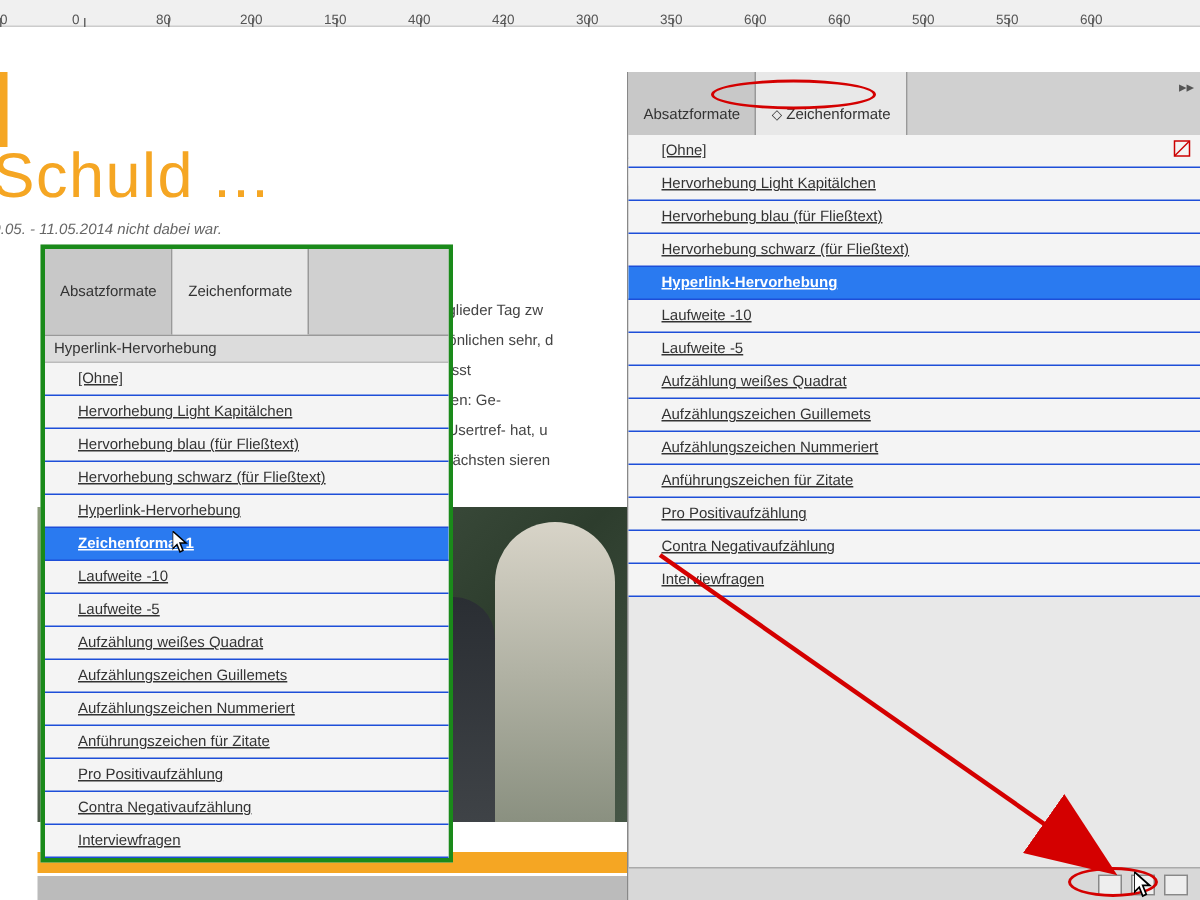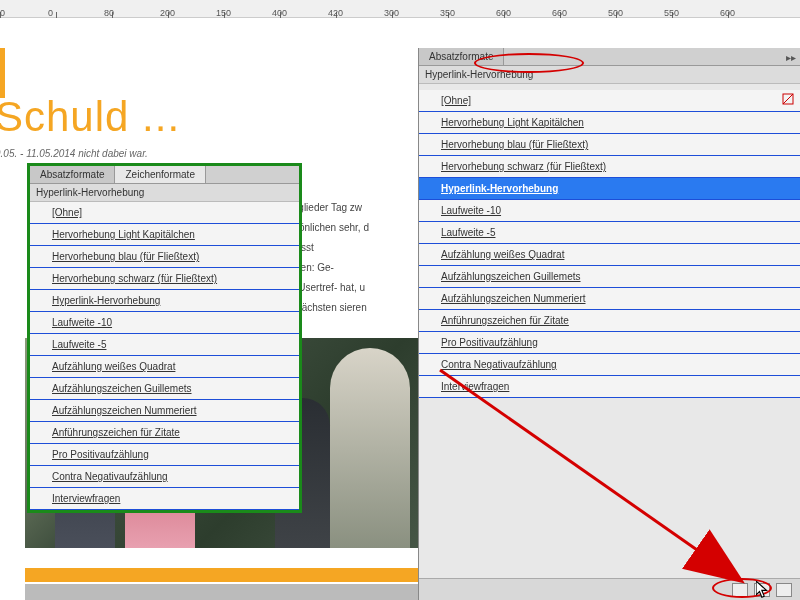--- a/index.html
+++ b/index.html
@@ -18,21 +18,21 @@
   .photo .p1{position:absolute;right:40px;top:10px;width:80px;height:200px;background:linear-gradient(#d8d4c8,#8a9080);border-radius:40px 40px 0 0;}
   .photo .p2{position:absolute;left:100px;top:40px;width:70px;height:170px;background:linear-gradient(#b84050,#e8a0b0);border-radius:35px 35px 0 0;}
   .photo .p3{position:absolute;left:30px;top:80px;width:60px;height:160px;background:linear-gradient(#303540,#505560);border-radius:30px 30px 0 0;}
   .photo .p4{position:absolute;right:120px;top:60px;width:55px;height:160px;background:linear-gradient(#2a2e33,#404448);border-radius:28px 28px 0 0;}
   .orangebar2 { position: absolute; top: 550px; left: 50px; width: 425px; height: 14px; background: #f5a623; }
   .greyunder { position: absolute; top: 566px; left: 50px; width: 425px; height: 25px; background: #bbb; }
 
   
   .panel1 { position: absolute; top: 163px; left: 27px; width: 275px; background: #e8e8e8; border: 3px solid #1a8a1a; z-index: 20; }
   .panel-tabs { display: flex; background: #d0d0d0; border-bottom: 1px solid #999; }
-  .panel-tab { padding: 3px 10px; font-size: 10px; background: #c8c8c8; border-right: 1px solid #999; cursor: default; }
+  .panel-tab { padding: 23px 10px; font-size: 10px; background: #c8c8c8; border-right: 1px solid #999; cursor: default; }
   .panel-tab.active { background: #e8e8e8; }
   .panel-header { padding: 3px 6px; font-size: 10px; background: #dcdcdc; border-bottom: 1px solid #bbb; }
   .style-list { background: #f4f4f4; }
   .style-item { padding: 5px 19px 5px 22px; font-size: 10px; border-bottom: 1px solid #1d4ed8; cursor: default; position: relative; text-decoration: underline; }
   .style-item.sel { background: #2a7af0; color: #fff; font-weight: bold; }
   .cursor { position: absolute; left: 85px; top: 2px; width: 12px; height: 16px; }
   .cursor svg { width: 12px; height: 16px; }
 
   .panel2 { position: absolute; top: 48px; right: 0; width: 382px; bottom: 0; background: #e8e8e8; border-left: 1px solid #888; z-index: 15; }
   .panel2 .panel-footer { position: absolute; bottom: 0; left: 0; right: 0; height: 22px; background: #d8d8d8; border-top: 1px solid #aaa; display: flex; justify-content: flex-end; align-items: center; gap: 6px; padding-right: 8px; }
@@ -121,35 +121,39 @@
     <div class="panel-tab">Absatzformate</div>
     <div class="panel-tab active">Zeichenformate</div>
   </div>
   <div class="panel-header">Hyperlink-Hervorhebung</div>
   <div class="style-list">
       <div class="style-item">[Ohne]</div>
       <div class="style-item">Hervorhebung Light Kapitälchen</div>
       <div class="style-item">Hervorhebung blau (für Fließtext)</div>
       <div class="style-item">Hervorhebung schwarz (für Fließtext)</div>
       <div class="style-item">Hyperlink-Hervorhebung</div>
+      <div class="style-item sel">Zeichenformat 1<span class="cursor"><svg viewBox="0 0 12 16">
+            <path d="M0,0 L0,12 L3,9 L5,14 L7,13 L5,8 L9,8 Z" fill="#fff" stroke="#000" stroke-width="1"></path>
+          </svg></span></div>
       <div class="style-item">Laufweite -10</div>
       <div class="style-item">Laufweite -5</div>
       <div class="style-item">Aufzählung weißes Quadrat</div>
       <div class="style-item">Aufzählungszeichen Guillemets</div>
       <div class="style-item">Aufzählungszeichen Nummeriert</div>
       <div class="style-item">Anführungszeichen für Zitate</div>
       <div class="style-item">Pro Positivaufzählung</div>
       <div class="style-item">Contra Negativaufzählung</div>
       <div class="style-item">Interviewfragen</div>
     </div>
 </div>
 
 <div class="panel2">
   <div class="panel-tabs">
     <div class="panel-tab"><span>Absatzformate</span></div>
+    <div class="panel-tab active"><span style="font-size:9px;">◇</span> <span>Zeichenformate</span></div>
     <span class="expander">▸▸</span>
   </div>
   <div class="panel-header">Hyperlink-Hervorhebung</div>
   <div class="style-list">
       <div class="style-item">[Ohne]<span class="none-icon"><svg viewBox="0 0 12 12">
             <rect x="1" y="1" width="10" height="10" fill="none" stroke="#c00" stroke-width="1"></rect>
             <line x1="1" y1="11" x2="11" y2="1" stroke="#c00" stroke-width="1"></line>
           </svg></span></div>
       <div class="style-item">Hervorhebung Light Kapitälchen</div>
       <div class="style-item">Hervorhebung blau (für Fließtext)</div>

